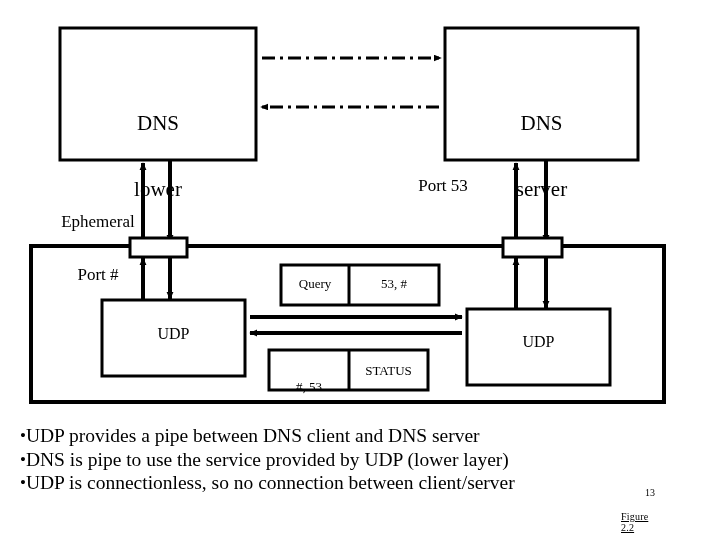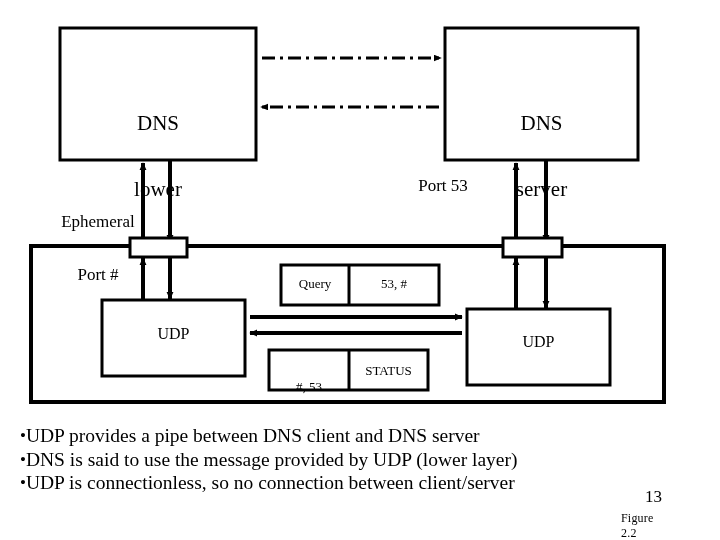--- a/index.html
+++ b/index.html
@@ -62,28 +62,29 @@
     white-space: pre;
   }
   .bullet-dot {
     font-size: 17px;
     vertical-align: 1px;
   }
   .slide-number {
     position: absolute;
     left: 645px;
     top: 487px;
-    font-size: 17px;
+    font-size: 10px;
   }
   .figure-caption {
     position: absolute;
     left: 621px;
     top: 511px;
-    font-size: 12px;
+    font-size: 10px;
     letter-spacing: 0.2px;
+    text-decoration: underline;
   }
 </style>
 </head>
 <body>
 
 <div id="stage">
 
   <svg class="diagram" viewBox="0 0 720 540">
     <defs>
       <marker id="arrowSolid" markerWidth="9" markerHeight="9" refX="7.4" refY="3.6" orient="auto" markerUnits="userSpaceOnUse">
@@ -162,21 +163,21 @@
   <div class="lbl cell-label" style="left:281px; top:277px; width:68px;">Query</div>
 
   <div class="lbl cell-label" style="left:349px; top:277px; width:90px;text-align:center;">53, #</div>
 
   <div class="lbl cell-label" style="left:269px; top:344px; width:80px;margin-top:36px;">#, 53</div>
 
   <div class="lbl cell-label" style="left:349px; top:364px; width:79px;">STATUS</div>
 
   <div class="bullets">
     <div><span class="bullet-dot">•</span><span>UDP provides a pipe between DNS client and DNS server</span></div>
-    <div><span class="bullet-dot">•</span><span>DNS is said to use the message provided by UDP (lower layer)</span></div>
+    <div><span class="bullet-dot">•</span><span>DNS is pipe to use the service provided by UDP (lower layer)</span></div>
     <div><span class="bullet-dot">•</span><span>UDP is connectionless, so no connection between client/server</span></div>
   </div>
 
   <div class="slide-number">13</div>
 
   <div class="figure-caption">Figure 2.2</div>
 
 </div>
 
 </body></html>

